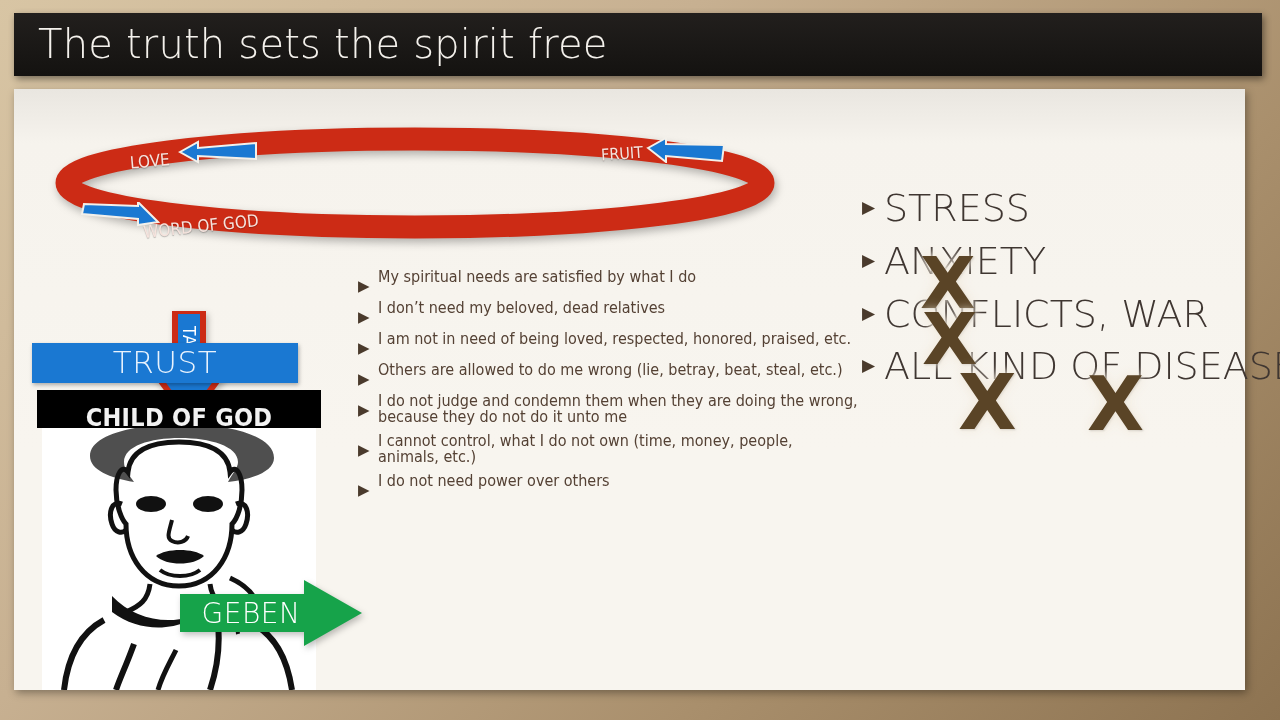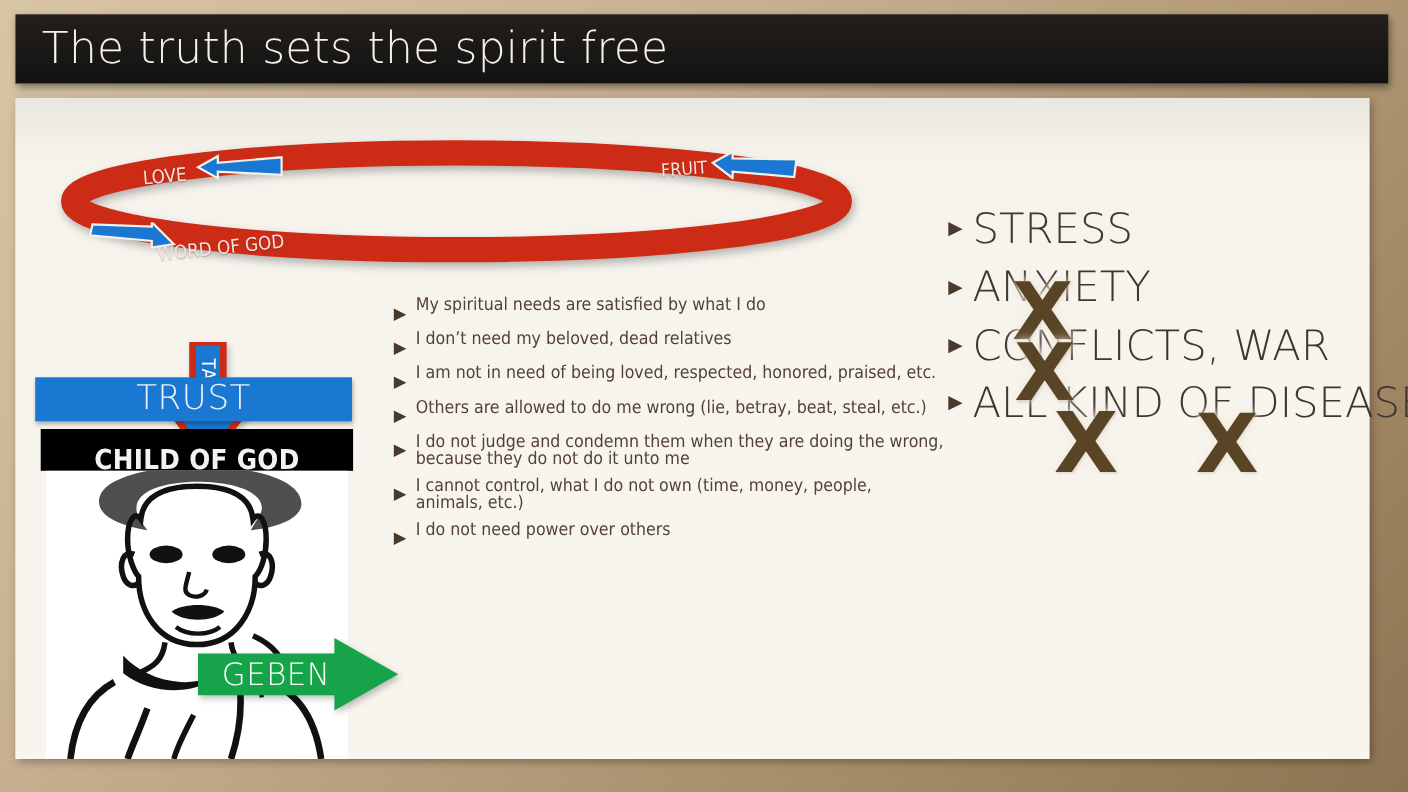--- a/index.html
+++ b/index.html
@@ -74,21 +74,21 @@
   .takearrow .tklbl{
     position:absolute;left:0;top:0;width:80px;height:72px;
     display:flex;align-items:center;justify-content:center;
     color:#ffffff;font-size:17px;letter-spacing:1px;
     font-family:"DejaVu Sans", sans-serif;font-stretch:condensed;
     transform:rotate(90deg);
   }
 
   
   .trustbar{
-    position:absolute;left:18px;top:254px;width:288px;height:40px;
+    position:absolute;left:18px;top:254px;width:266px;height:40px;
     background:#1a78d2;box-shadow:1px 2px 4px rgba(0,0,0,.3);
   }
   .trustbar .lbl{
     position:absolute;left:0;right:0;top:50%;transform:translateY(-54%);
     text-align:center;color:#e9f3fd;font-size:31px;font-weight:300;
     font-family:"DejaVu Sans", sans-serif;font-stretch:condensed;letter-spacing:.5px;
   }
 
   
   .childbar{

